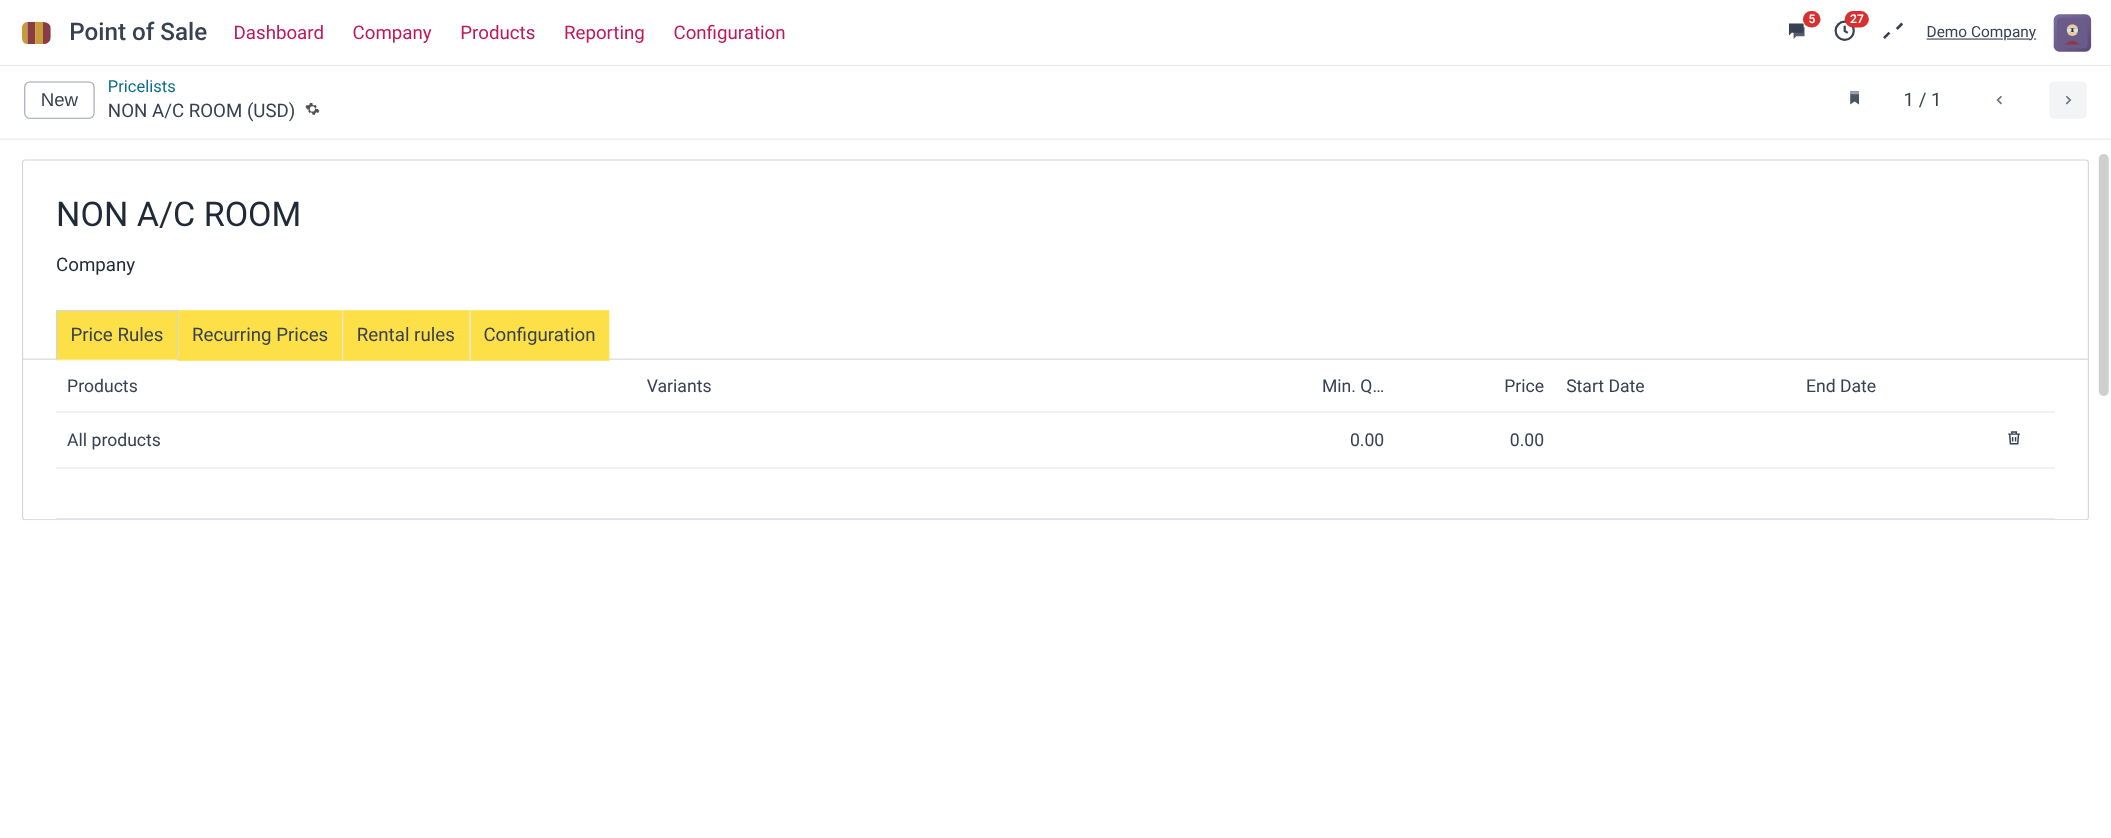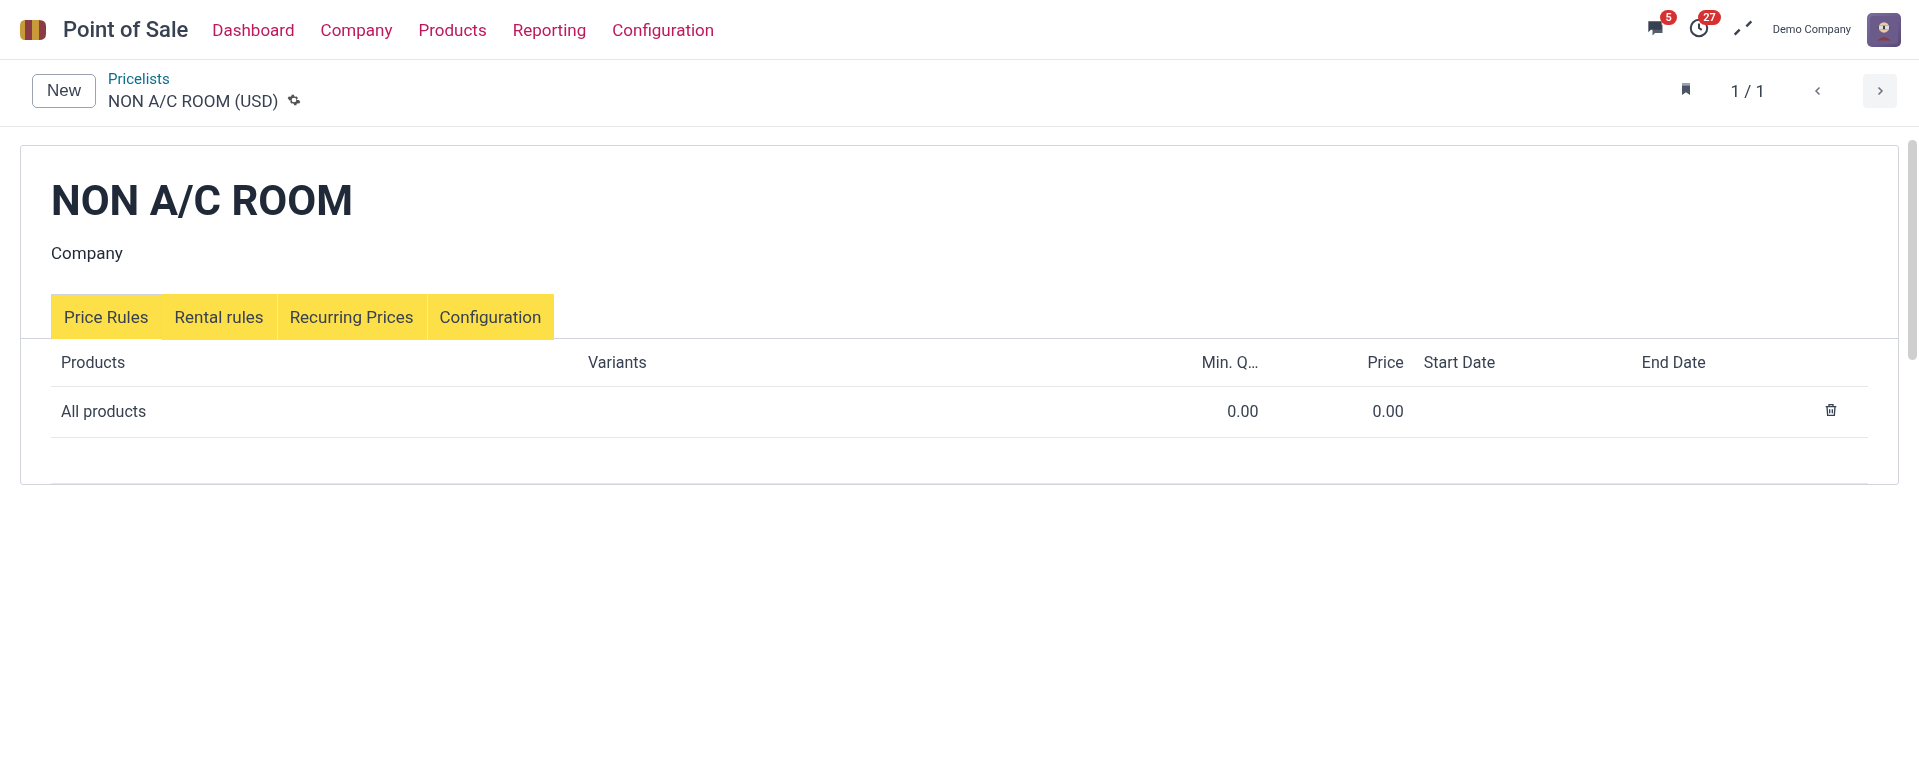--- a/index.html
+++ b/index.html
@@ -64,36 +64,37 @@
   background: #d63031;
   color: #fff;
   font-size: 11px;
   border-radius: 10px;
   padding: 1px 5px;
   font-weight: 600;
   line-height: 1.2;
 }
 .tools-icon, .company-label {
   color: #374151;
-  font-size: 11px;
+  font-size: 14px;
+  text-decoration: underline;
 }
 .company-label { cursor: pointer; }
 .avatar {
   width: 34px;
   height: 34px;
   border-radius: 5px;
   background: linear-gradient(135deg,#7b6e9e,#5a4a7a);
   display:flex; align-items:center; justify-content:center;
   cursor: pointer;
 }
 .avatar svg { display:block; }
 .subbar {
   display: flex;
   align-items: center;
-  padding: 10px 22px 14px 32px;
+  padding: 10px 22px 14px 22px;
   border-bottom: 1px solid #e5e7eb;
 }
 .new-btn {
   border: 1px solid #9ca3af;
   background: #fff;
   border-radius: 5px;
   padding: 6px 14px;
   font-size: 17px;
   color: #374151;
   cursor: pointer;
@@ -149,22 +150,22 @@
 }
 .card {
   border: 1px solid #d1d5db;
   border-radius: 3px;
   background: #fff;
 }
 .card-inner {
   padding: 30px 30px 0 30px;
 }
 .record-title {
-  font-size: 42px;
-  font-weight: 700;
+  font-size: 31px;
+  font-weight: 400;
   color: #1f2937;
   margin-bottom: 18px;
 }
 .field-company {
   font-size: 17px;
   color: #1f2937;
   margin-bottom: 30px;
 }
 .tabs {
   display: flex;
@@ -319,22 +320,22 @@
 </div>
 
 <div class="content-wrap">
   <div class="card">
     <div class="card-inner">
       <h1 class="record-title">NON A/C ROOM</h1>
       <div class="field-company">Company</div>
 
       <div class="tabs">
         <div class="tab active">Price Rules</div>
+        <div class="tab">Recurring Prices</div>
         <div class="tab">Rental rules</div>
-        <div class="tab">Recurring Prices</div>
         <div class="tab">Configuration</div>
       </div>
       <div class="tabline"></div>
 
       <table class="grid">
         <colgroup>
           <col style="width:29%">
           <col style="width:29%">
           <col style="width:9%">
           <col style="width:8%">

